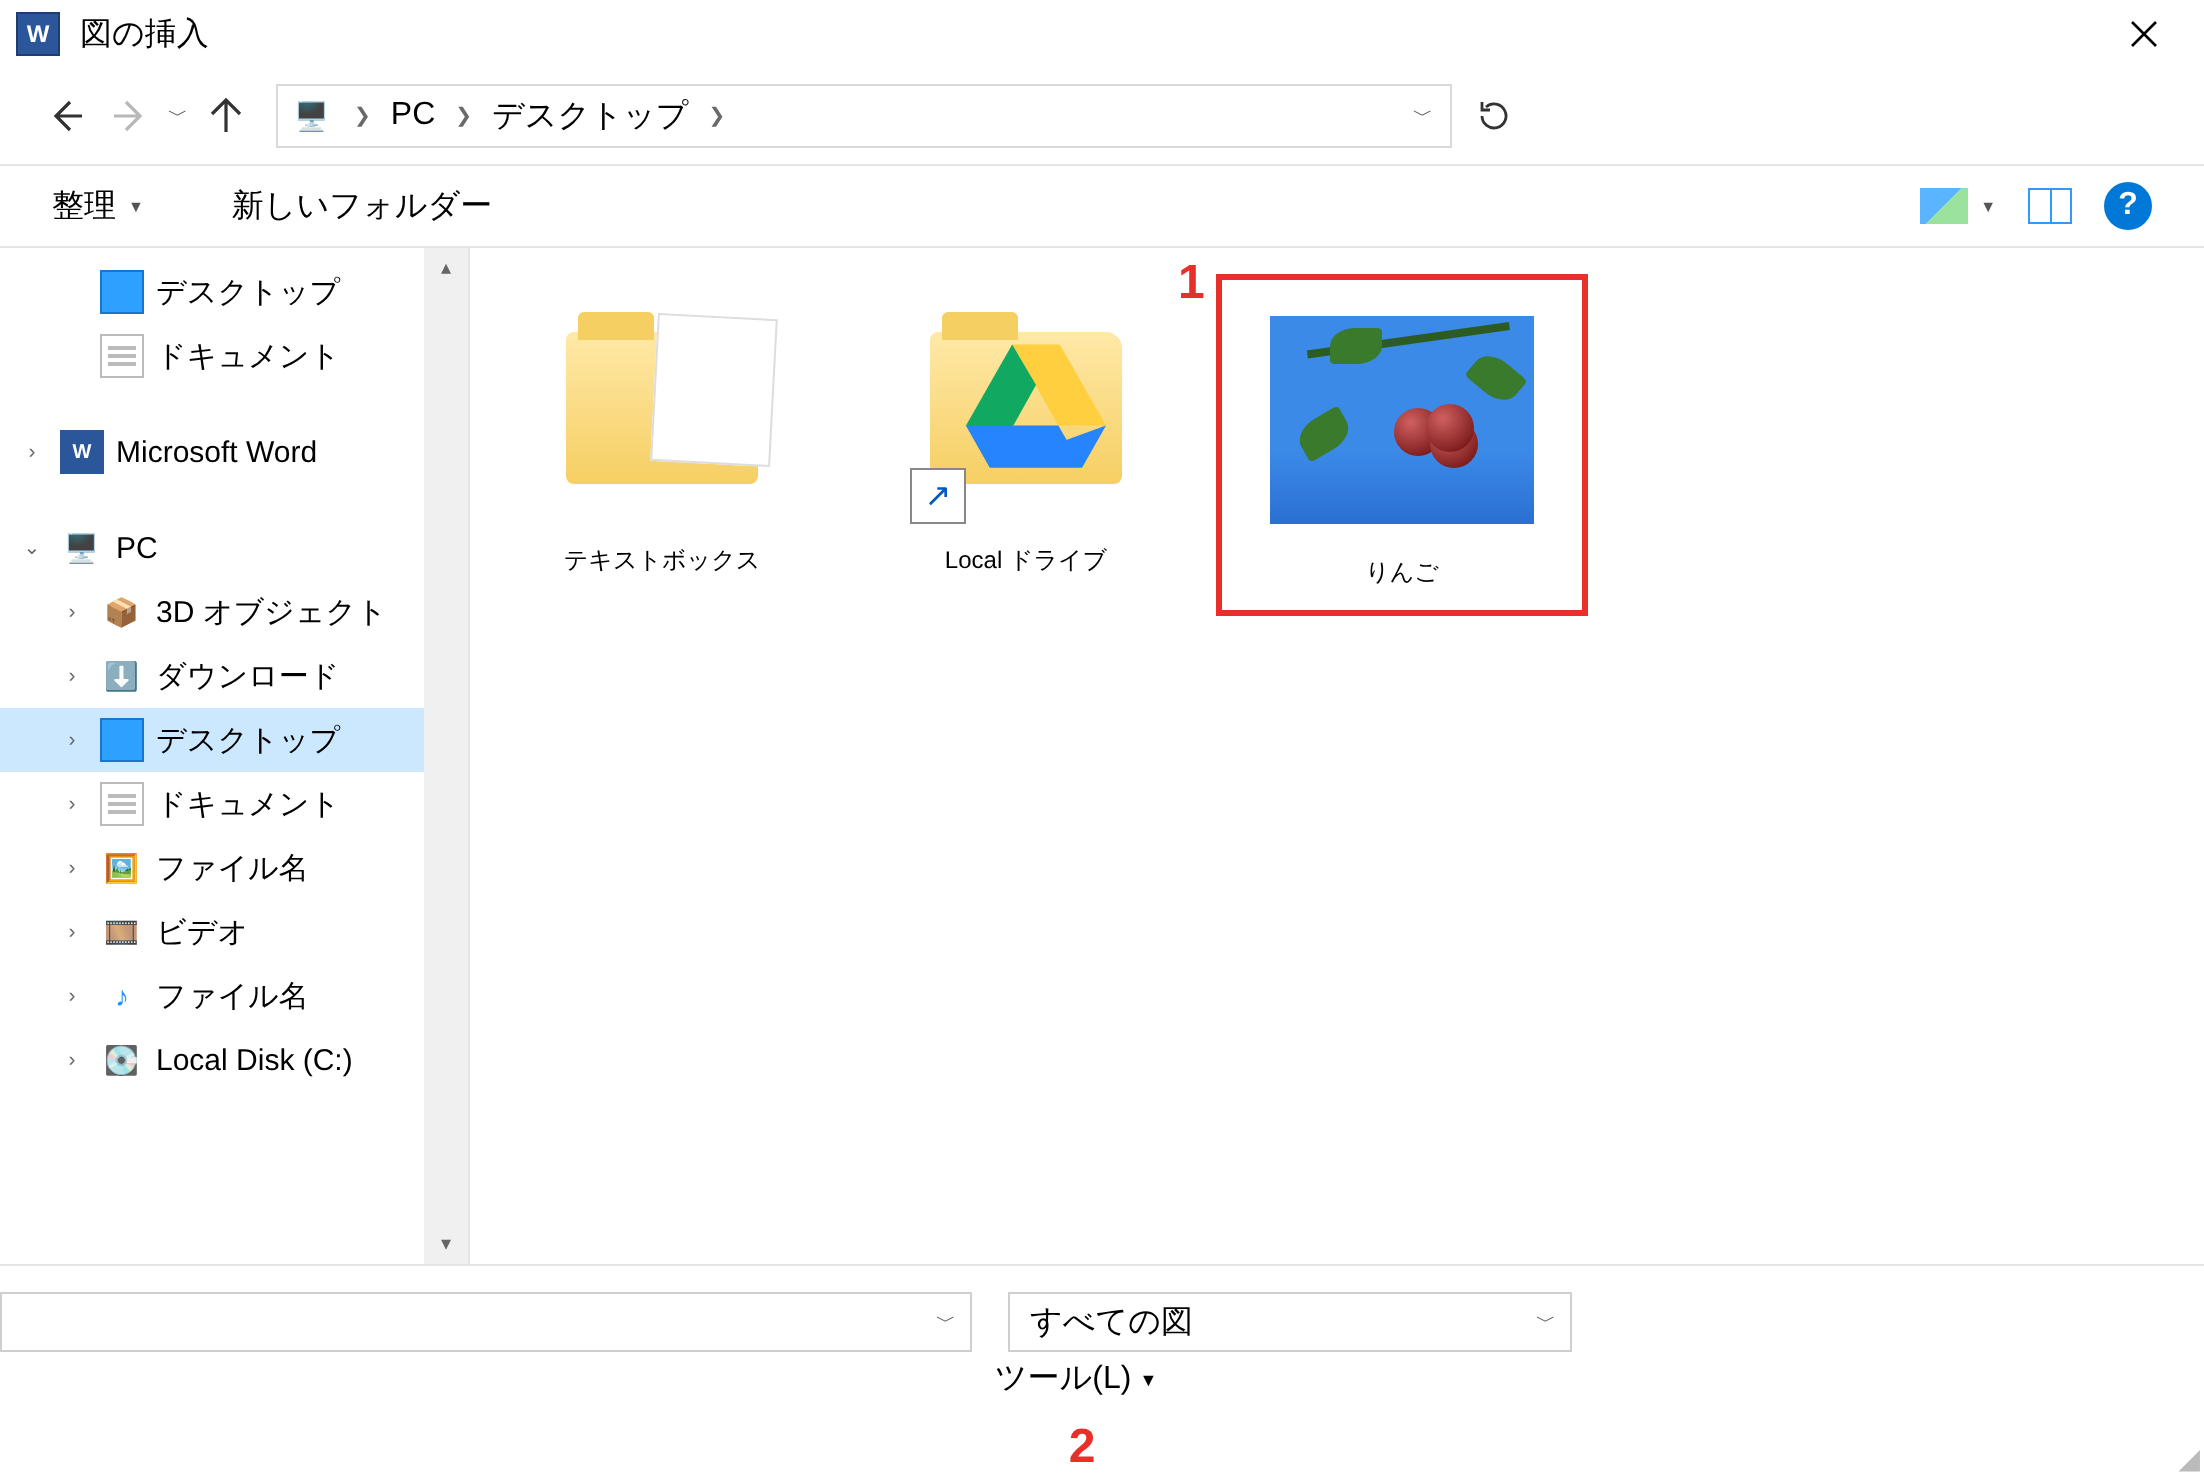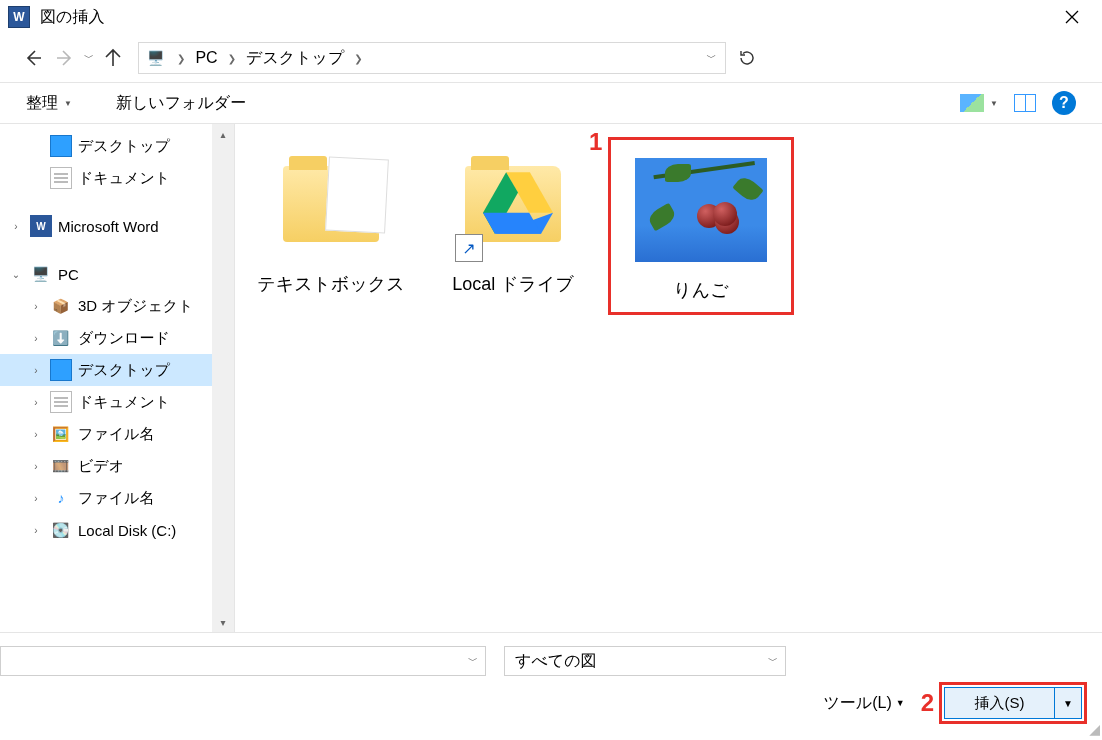--- a/index.html
+++ b/index.html
@@ -50,21 +50,21 @@
   .tree li.depth0 { padding-left:8px; }
   .tree li.sel { background:#cce8ff; }
   .tree .lbl { font-size:15px; }
   .vscroll { position:absolute; right:0; top:0; bottom:0; width:22px; background:#f0f0f0; display:flex; flex-direction:column; align-items:center; justify-content:space-between; }
   .vscroll .arr { height:20px; display:flex; align-items:center; justify-content:center; font-size:10px; color:#666; width:100%; }
 
   
   .content { flex:1; padding:20px 16px; display:flex; gap:22px; align-items:flex-start; border-left:1px solid #e5e5e5; }
   .item { display:flex; flex-direction:column; align-items:center; width:160px; position:relative; }
   .item .thumb { width:132px; height:120px; display:flex; align-items:center; justify-content:center; }
-  .item .name { margin-top:8px; font-size:18px; }
+  .item .name { margin-top:8px; font-size:12px; }
   .folder-shape { width:96px; height:76px; background:linear-gradient(#ffe9a8,#f6cf63); border-radius:4px 8px 4px 4px; position:relative; }
   .folder-shape::before { content:""; position:absolute; left:6px; top:-10px; width:38px; height:14px; background:#f6cf63; border-radius:3px 3px 0 0; }
   .doc-overlay { position:absolute; right:-8px; top:-8px; width:60px; height:74px; background:#fff; border:1px solid #ddd; transform:rotate(3deg); }
   .gdrive { width:70px; height:62px; }
   .shortcut-badge { position:absolute; left:8px; bottom:2px; width:28px; height:28px; background:#fff; border:1px solid #888; display:flex; align-items:center; justify-content:center; color:#0358c3; font-size:16px; }
   .photo { width:148px; height:104px; background:linear-gradient(#3b8ae8 0%,#3b8ae8 65%,#2a6fd2 100%); position:relative; overflow:hidden; }
   .photo .branch { position:absolute; top:10px; left:20px; right:10px; height:30px; border-top:4px solid #2c5c23; transform:rotate(-8deg); }
   .photo .leaf { position:absolute; width:26px; height:18px; background:#3a7a2c; border-radius:50% 10% 50% 10%; }
   .photo .apple { position:absolute; width:24px; height:24px; background:radial-gradient(circle at 35% 30%, #d06060 0%, #7a1a1a 80%); border-radius:50%; }
   .sel-frame { outline:3px solid #e8302a; outline-offset:4px; padding:6px; }
@@ -75,21 +75,21 @@
   .ico-desktop { background:#2ea0ff; border:1px solid #1877cc; }
   .ico-docs { background:#fff; border:1px solid #bbb; position:relative; }
   .ico-docs::after { content:""; position:absolute; left:3px; right:3px; top:5px; height:2px; background:#bbb; box-shadow:0 4px 0 #bbb,0 8px 0 #bbb; }
   .ico-word { background:#2b579a; color:#fff; font-size:10px; font-weight:bold; }
   .ico-pc { color:#3a87d1; }
   .ico-disk { color:#888; }
 
   
   .bottom { position:absolute; left:0; right:0; bottom:0; height:108px; border-top:1px solid #e5e5e5; padding:10px 20px 0 0; }
   .row { display:flex; align-items:center; height:36px; }
-  .row.right { justify-content:flex-end; height:48px; gap:10px; }
+  .row.right { height:48px; gap:10px;flex-direction:column; }
   .fn-label { width:272px; text-align:right; padding-right:10px; font-size:16px; }
   .fn-combo { width:486px; height:30px; border:1px solid #cfcfcf; display:flex; align-items:center; }
   .fn-combo .dd { width:24px; display:flex; align-items:center; justify-content:center; font-size:10px; color:#555; }
   .fn-combo .val { flex:1; padding:0 6px; }
   .ft-combo { width:282px; height:30px; border:1px solid #cfcfcf; display:flex; align-items:center; margin-left:18px; }
   .ft-combo .val { flex:1; padding:0 10px; }
   .ft-combo .dd { width:24px; display:flex; align-items:center; justify-content:center; font-size:10px; color:#555; }
   .btn { height:32px; border:1px solid #adadad; background:#e1e1e1; display:flex; align-items:center; justify-content:center; font-size:15px; }
   .btn.primary { border:1px solid #0078d7; background:#e5f1fb; }
   .btn.split { width:138px; }

